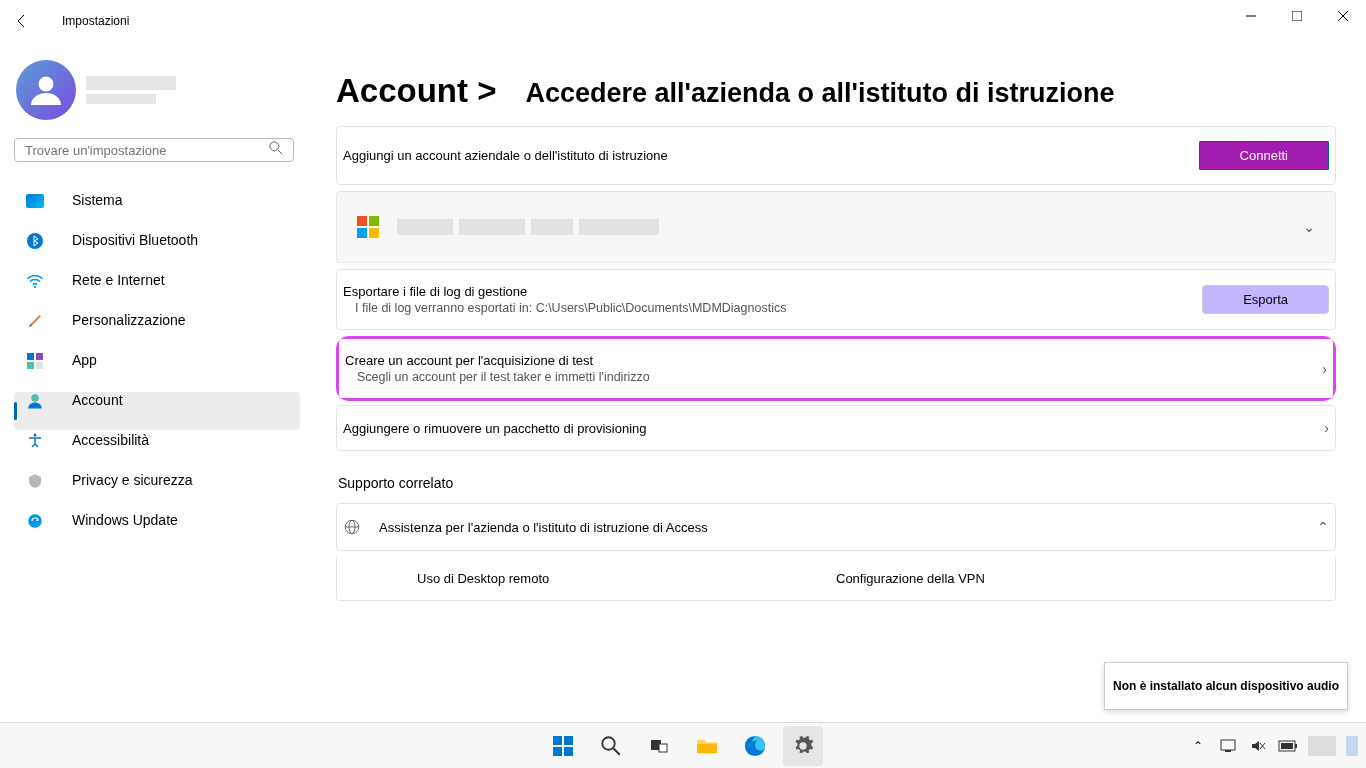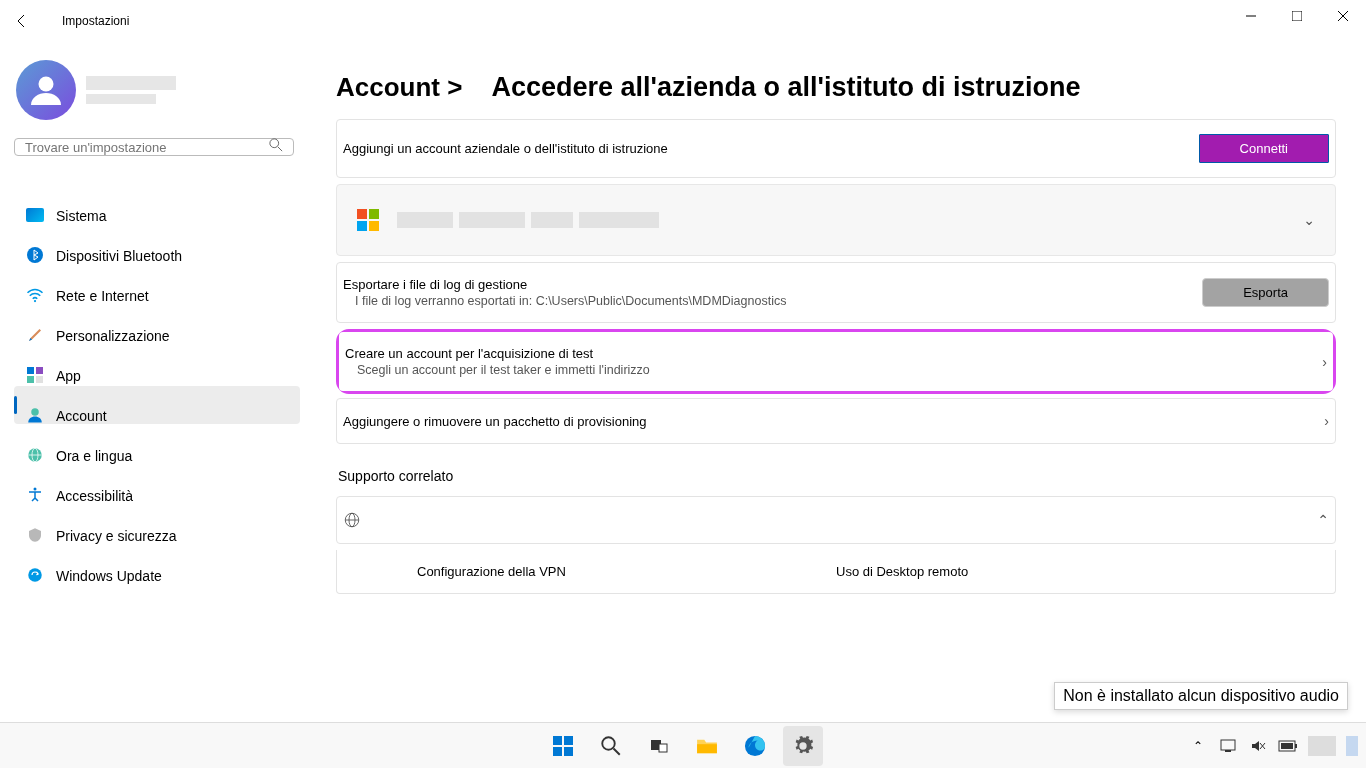--- a/index.html
+++ b/index.html
@@ -14,56 +14,56 @@
 .app-body { display: flex; height: calc(100% - 42px - 46px); }
 
 .sidebar { width: 300px; padding: 10px 0 0 14px; }
 .user-row { display: flex; align-items: center; gap: 10px; padding: 8px 0 18px 2px; }
 .avatar { width: 60px; height: 60px; border-radius: 50%; background: linear-gradient(135deg, #5b9bd5 0%, #7b4cde 100%); display: flex; align-items: center; justify-content: center; }
 .avatar svg { width: 36px; height: 36px; }
 .user-redact { display: flex; flex-direction: column; gap: 4px; }
 .redact-bar-1 { width: 90px; height: 14px; background: #e6e6e6; }
 .redact-bar-2 { width: 70px; height: 10px; background: #e6e6e6; }
 
-.search-box { width: 280px; height: 18px; border: 1px solid #bbb; border-radius: 4px; display: flex; align-items: center; padding: 4px 10px; background: #fff; margin-bottom: 30px; }
+.search-box { width: 280px; height: 24px; border: 1px solid #bbb; border-radius: 4px; display: flex; align-items: center; padding: 4px 10px; background: #fff; margin-bottom: 30px; }
 .search-box input { border: none; outline: none; flex: 1; font-size: 13px; }
 .search-box .sicon { color: #555; }
 
 .nav { display: flex; flex-direction: column; gap: 2px; }
-.nav-item { display: flex; align-items: flex-end; height: 38px; padding-left: 12px; border-radius: 4px; cursor: pointer; font-size: 14px; gap: 12px; position: relative; }
+.nav-item { display: flex; align-items: flex-start; height: 38px; padding-left: 12px; border-radius: 4px; cursor: pointer; font-size: 14px; gap: 28px; position: relative; }
 .nav-item.active { background: #ececec; }
 .nav-item.active::before { content: ""; position: absolute; left: 0; top: 10px; bottom: 10px; width: 3px; background: #0067c0; border-radius: 2px; }
 .nav-icon { width: 18px; height: 18px; display: flex; align-items: center; justify-content: center; }
 
 .main { flex: 1; padding: 30px 30px 0 36px; overflow-y: auto; }
 .breadcrumb { font-size: 27px; font-weight: 600; margin-bottom: 16px; }
-.breadcrumb .crumb-root { font-size: 26px; }
+.breadcrumb .crumb-root { font-size: 33px; }
 .desc { font-size: 13px; color: #333; margin-bottom: 22px; }
 
 .card { border: 1px solid #e3e3e3; border-radius: 4px; background: #fff; padding: 14px 6px; display: flex; align-items: center; justify-content: space-between; margin-bottom: 6px; }
 .card.gray { background: #f7f7f7; border-color: #e7e7e7; padding: 24px 20px; }
 .card .l { display: flex; align-items: center; gap: 18px; }
 .card-title { font-size: 13px; }
 .card-sub { font-size: 12.5px; color: #555; margin-top: 2px; margin-left: 12px; }
 .btn-primary { background: #a21caf; color: #fff; border: 1px solid #005aa8; border-radius: 1px; padding: 6px 40px; font-size: 13px; cursor: pointer; }
-.btn-secondary { background: #a3a3a3; border: 1px solid #ccc; border-radius: 4px; padding: 6px 40px; font-size: 13px; cursor: pointer; }
+.btn-secondary { background: #c4b5fd; border: 1px solid #ccc; border-radius: 4px; padding: 6px 40px; font-size: 13px; cursor: pointer; }
 .chev { color: #555; font-size: 14px; }
 
 .ms-logo { display: grid; grid-template-columns: 10px 10px; grid-template-rows: 10px 10px; gap: 2px; }
 .ms-logo span:nth-child(1){background:#f25022;} .ms-logo span:nth-child(2){background:#7fba00;}
 .ms-logo span:nth-child(3){background:#00a4ef;} .ms-logo span:nth-child(4){background:#ffb900;}
 
 .redact-inline { display: flex; gap: 6px; }
 .rb { background: #e2e2e2; height: 16px; }
 
 .section-label { font-size: 14px; margin: 24px 0 12px 2px; }
 
 .highlight { border: 3px solid #d946ef; border-radius: 13px; }
 
-.tooltip { position: absolute; right: 18px; bottom: 58px; background: #fff; border: 1px solid #ccc; padding: 4px 8px; font-size: 16px; box-shadow: 0 2px 6px rgba(0,0,0,.15); }
+.tooltip { position: absolute; right: 18px; bottom: 58px; background: #fff; border: 1px solid #ccc; padding: 16px 8px; font-size: 12px; box-shadow: 0 2px 6px rgba(0,0,0,.15); font-weight: bold; }
 
 .taskbar { position: absolute; bottom: 0; left: 0; right: 0; height: 46px; border-top: 1px solid #ddd; background: #f8f8f8; display: flex; align-items: center; justify-content: center; }
 .task-center { display: flex; gap: 8px; }
 .task-btn { width: 40px; height: 40px; display: flex; align-items: center; justify-content: center; border-radius: 4px; cursor: pointer; }
 .task-btn.active { background: #e5e5e5; }
 .tray { position: absolute; right: 8px; display: flex; align-items: center; gap: 10px; font-size: 12px; }
 .tray-icon { width: 20px; height: 20px; display: flex; align-items: center; justify-content: center; }
 .tray-rect { width: 28px; height: 20px; background: #ddd; }
 .tray-rect2 { width: 12px; height: 20px; background: #c5d8f0; }
 
@@ -174,30 +174,20 @@
         <span>App</span>
       </div>
       <div class="nav-item active">
         <span class="nav-icon">
             <svg width="18" height="18" viewBox="0 0 24 24">
               <circle cx="12" cy="8" r="5" fill="#4cc0aa"></circle>
               <path d="M3 22c0-5 4-8 9-8s9 3 9 8z" fill="#0078d4"></path>
             </svg>
           </span>
         <span>Account</span>
-      </div>
-      <div class="nav-item">
-        <span class="nav-icon">
-            <svg width="18" height="18" viewBox="0 0 24 24">
-              <circle cx="12" cy="12" r="9" fill="#4cc0aa"></circle>
-              <ellipse cx="12" cy="12" rx="4" ry="9" fill="none" stroke="#fff"></ellipse>
-              <line x1="3" y1="12" x2="21" y2="12" stroke="#fff"></line>
-            </svg>
-          </span>
-        <span>Ora e lingua</span>
       </div>
       <div class="nav-item">
         <span class="nav-icon">
             <svg width="18" height="18" viewBox="0 0 24 24" fill="#0078d4">
               <circle cx="12" cy="4" r="2"></circle>
               <path d="M4 8h16M12 8v8M8 20l4-4 4 4" stroke="#0078d4" stroke-width="2" fill="none"></path>
             </svg>
           </span>
         <span>Accessibilità</span>
       </div>
@@ -279,27 +269,28 @@
 
     <div class="card">
       <div class="l">
         <span class="nav-icon">
             <svg width="20" height="20" viewBox="0 0 24 24" stroke="#555" fill="none" stroke-width="1.2">
               <circle cx="12" cy="12" r="9"></circle>
               <ellipse cx="12" cy="12" rx="4" ry="9"></ellipse>
               <line x1="3" y1="12" x2="21" y2="12"></line>
             </svg>
           </span>
+        <div class="card-title">Assistenza per l'azienda o l'istituto di istruzione di Access</div>
       </div>
       <span class="chev">⌃</span>
     </div>
     <div style="border:1px solid #e3e3e3;border-top:none;border-radius:0 0 4px 4px;">
       <div class="support-row">
+        <div class="support-col">Uso di Desktop remoto</div>
         <div class="support-col">Configurazione della VPN</div>
-        <div class="support-col">Uso di Desktop remoto</div>
       </div>
     </div>
   </div>
 </div>
 
 <div class="tooltip">Non è installato alcun dispositivo audio</div>
 
 <div class="taskbar">
   <div class="task-center">
     <div class="task-btn">

